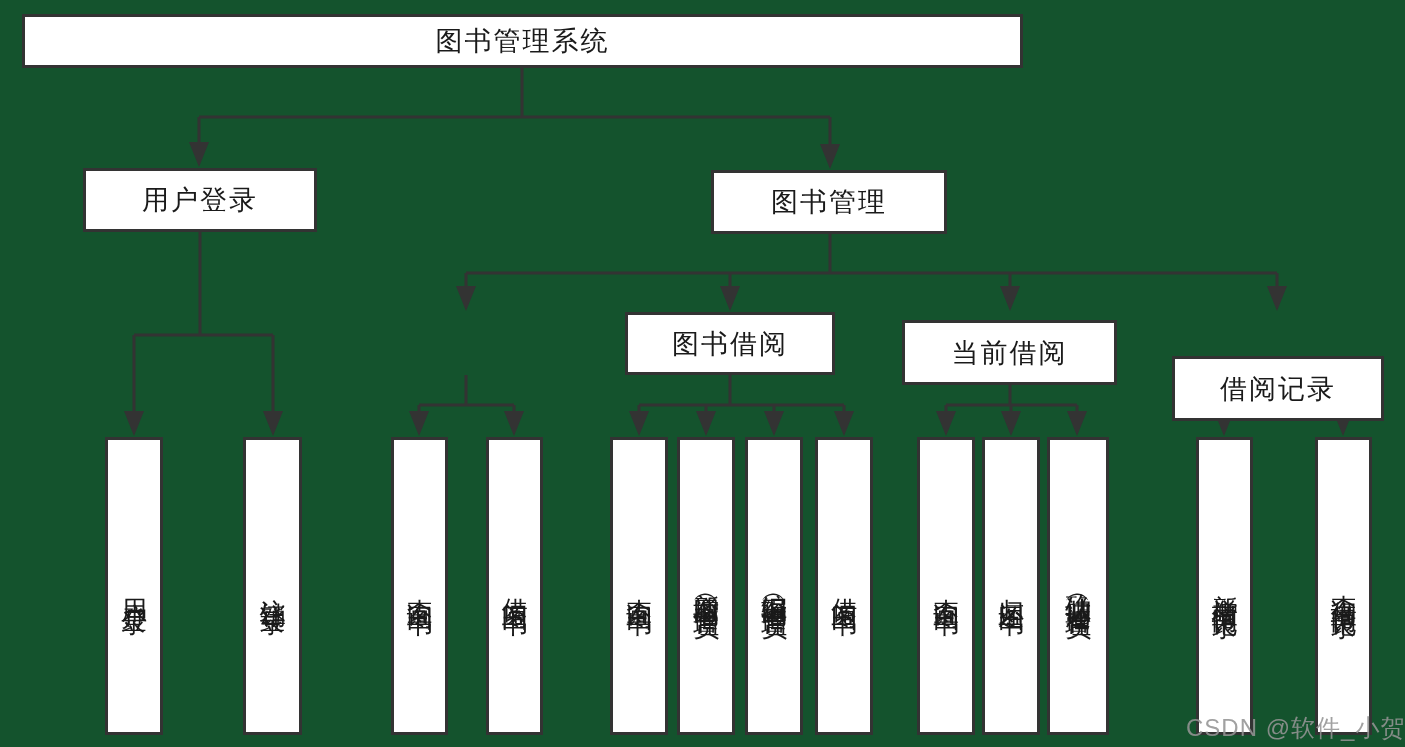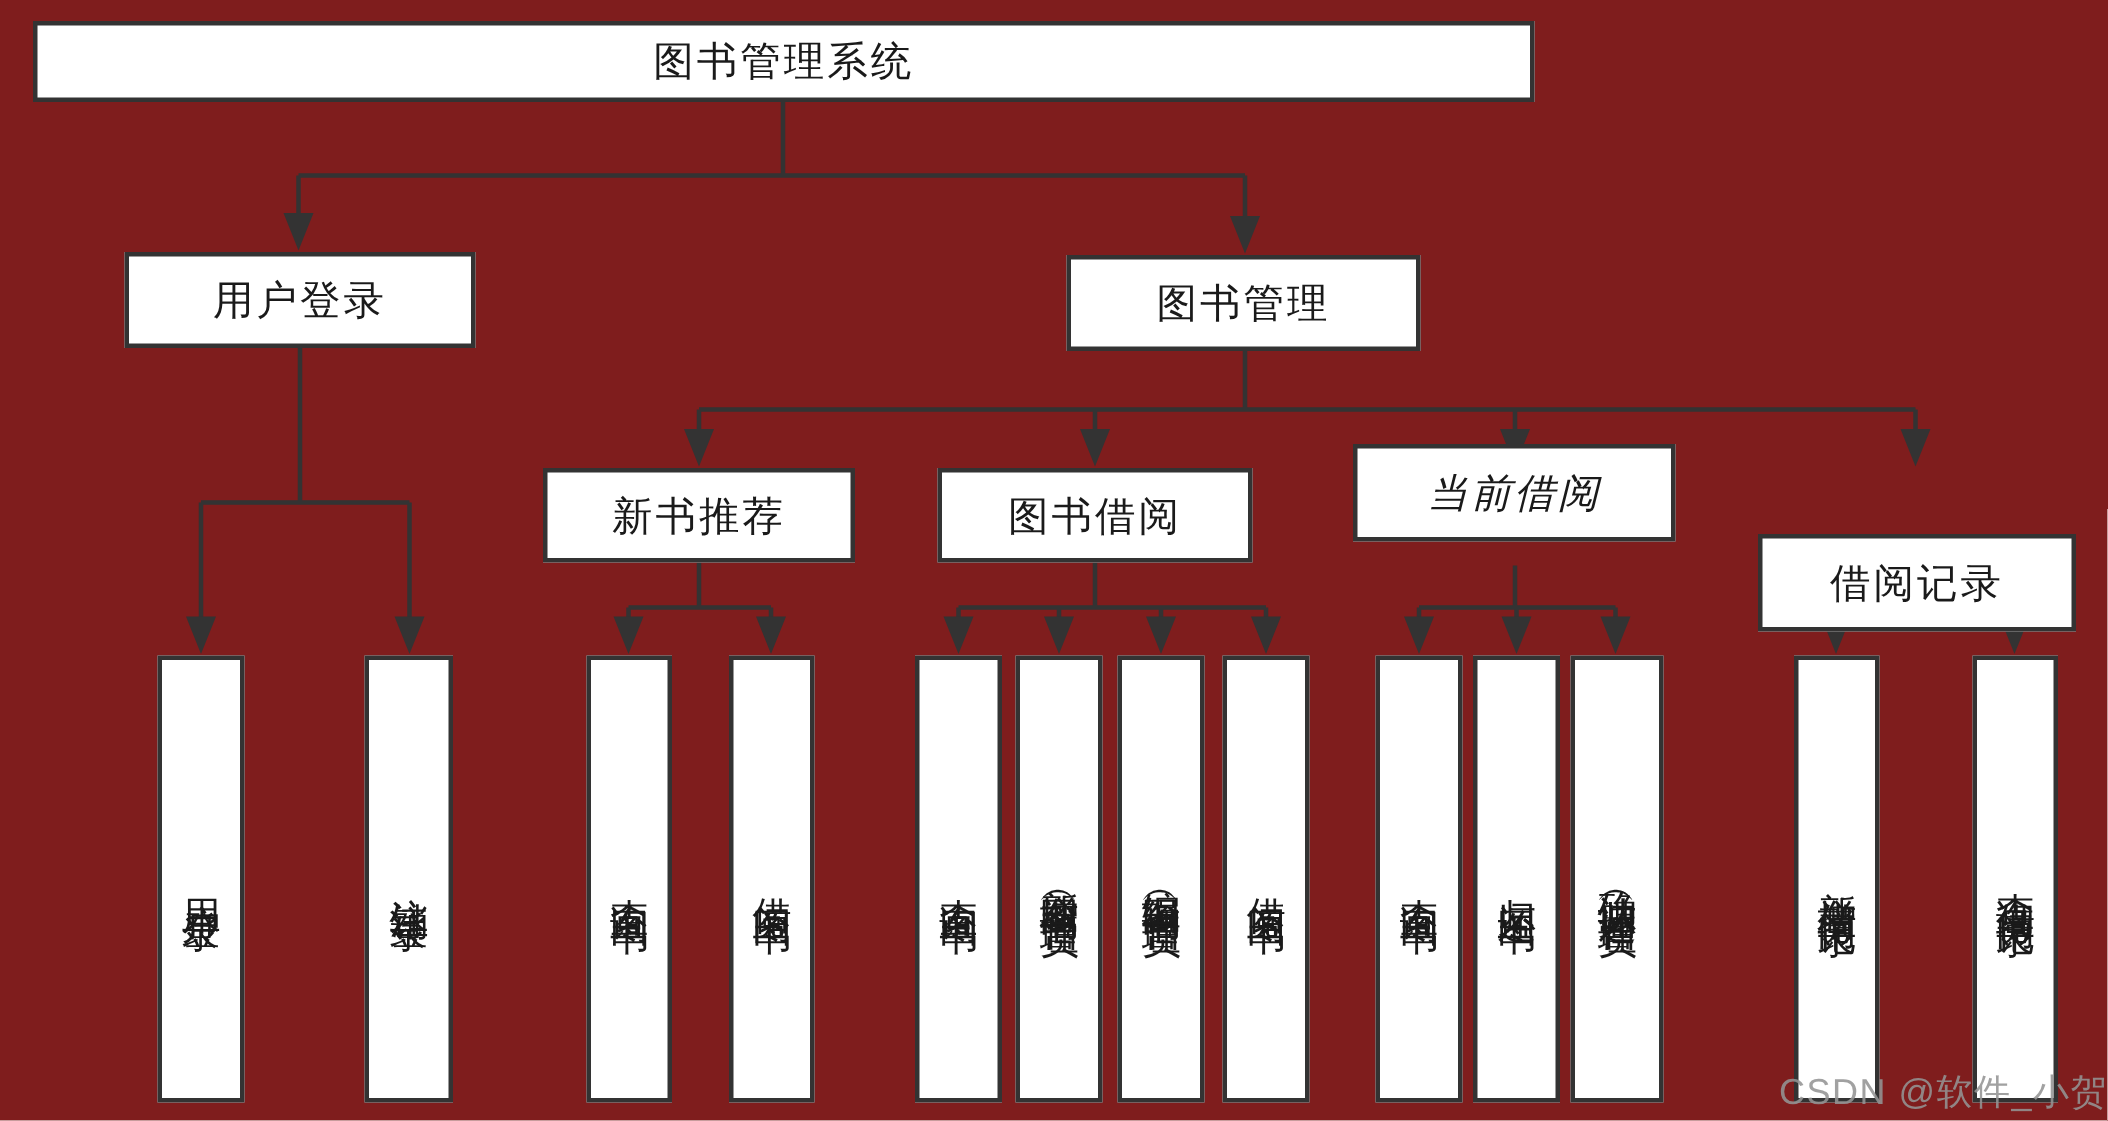--- a/index.html
+++ b/index.html
@@ -6,21 +6,21 @@
   html, body {
     margin: 0;
     padding: 0;
     background: #ffffff;
     font-family: "Liberation Sans", "DejaVu Sans", sans-serif;
   }
   .stage {
     position: relative;
     width: 1405px;
     height: 747px;
-    background: #7f1d1d;
+    background: #14532d;
     overflow: hidden;
   }
   .connectors {
     position: absolute;
     left: 0;
     top: 0;
     z-index: 1;
   }
   .node {
     position: absolute;
@@ -116,27 +116,24 @@
     <span>图书管理系统</span>
   </div>
 
   <div class="node h-label" style="left:83px; top:168px; width:234px; height:64px;">
     <span>用户登录</span>
   </div>
   <div class="node h-label" style="left:711px; top:170px; width:236px; height:64px;text-align:right;">
     <span>图书管理</span>
   </div>
 
-  <div class="node h-label" style="left:362px; top:312px; width:208px; height:63px;">
-    <span>新书推荐</span>
-  </div>
   <div class="node h-label" style="left:625px; top:312px; width:210px; height:63px;">
     <span>图书借阅</span>
   </div>
-  <div class="node h-label" style="left:902px; top:296px; width:215px; height:65px;font-style:italic;">
+  <div class="node h-label" style="left:902px; top:320px; width:215px; height:65px;">
     <span>当前借阅</span>
   </div>
   <div class="node h-label" style="left:1172px; top:312px; width:212px; height:65px;margin-top:44px;">
     <span>借阅记录</span>
   </div>
 
   <div class="node v-label" style="left:105px; top:437px; width:58px; height:298px;">
     <span>用户登录</span>
   </div>
   <div class="node v-label" style="left:243px; top:437px; width:59px; height:298px;">

